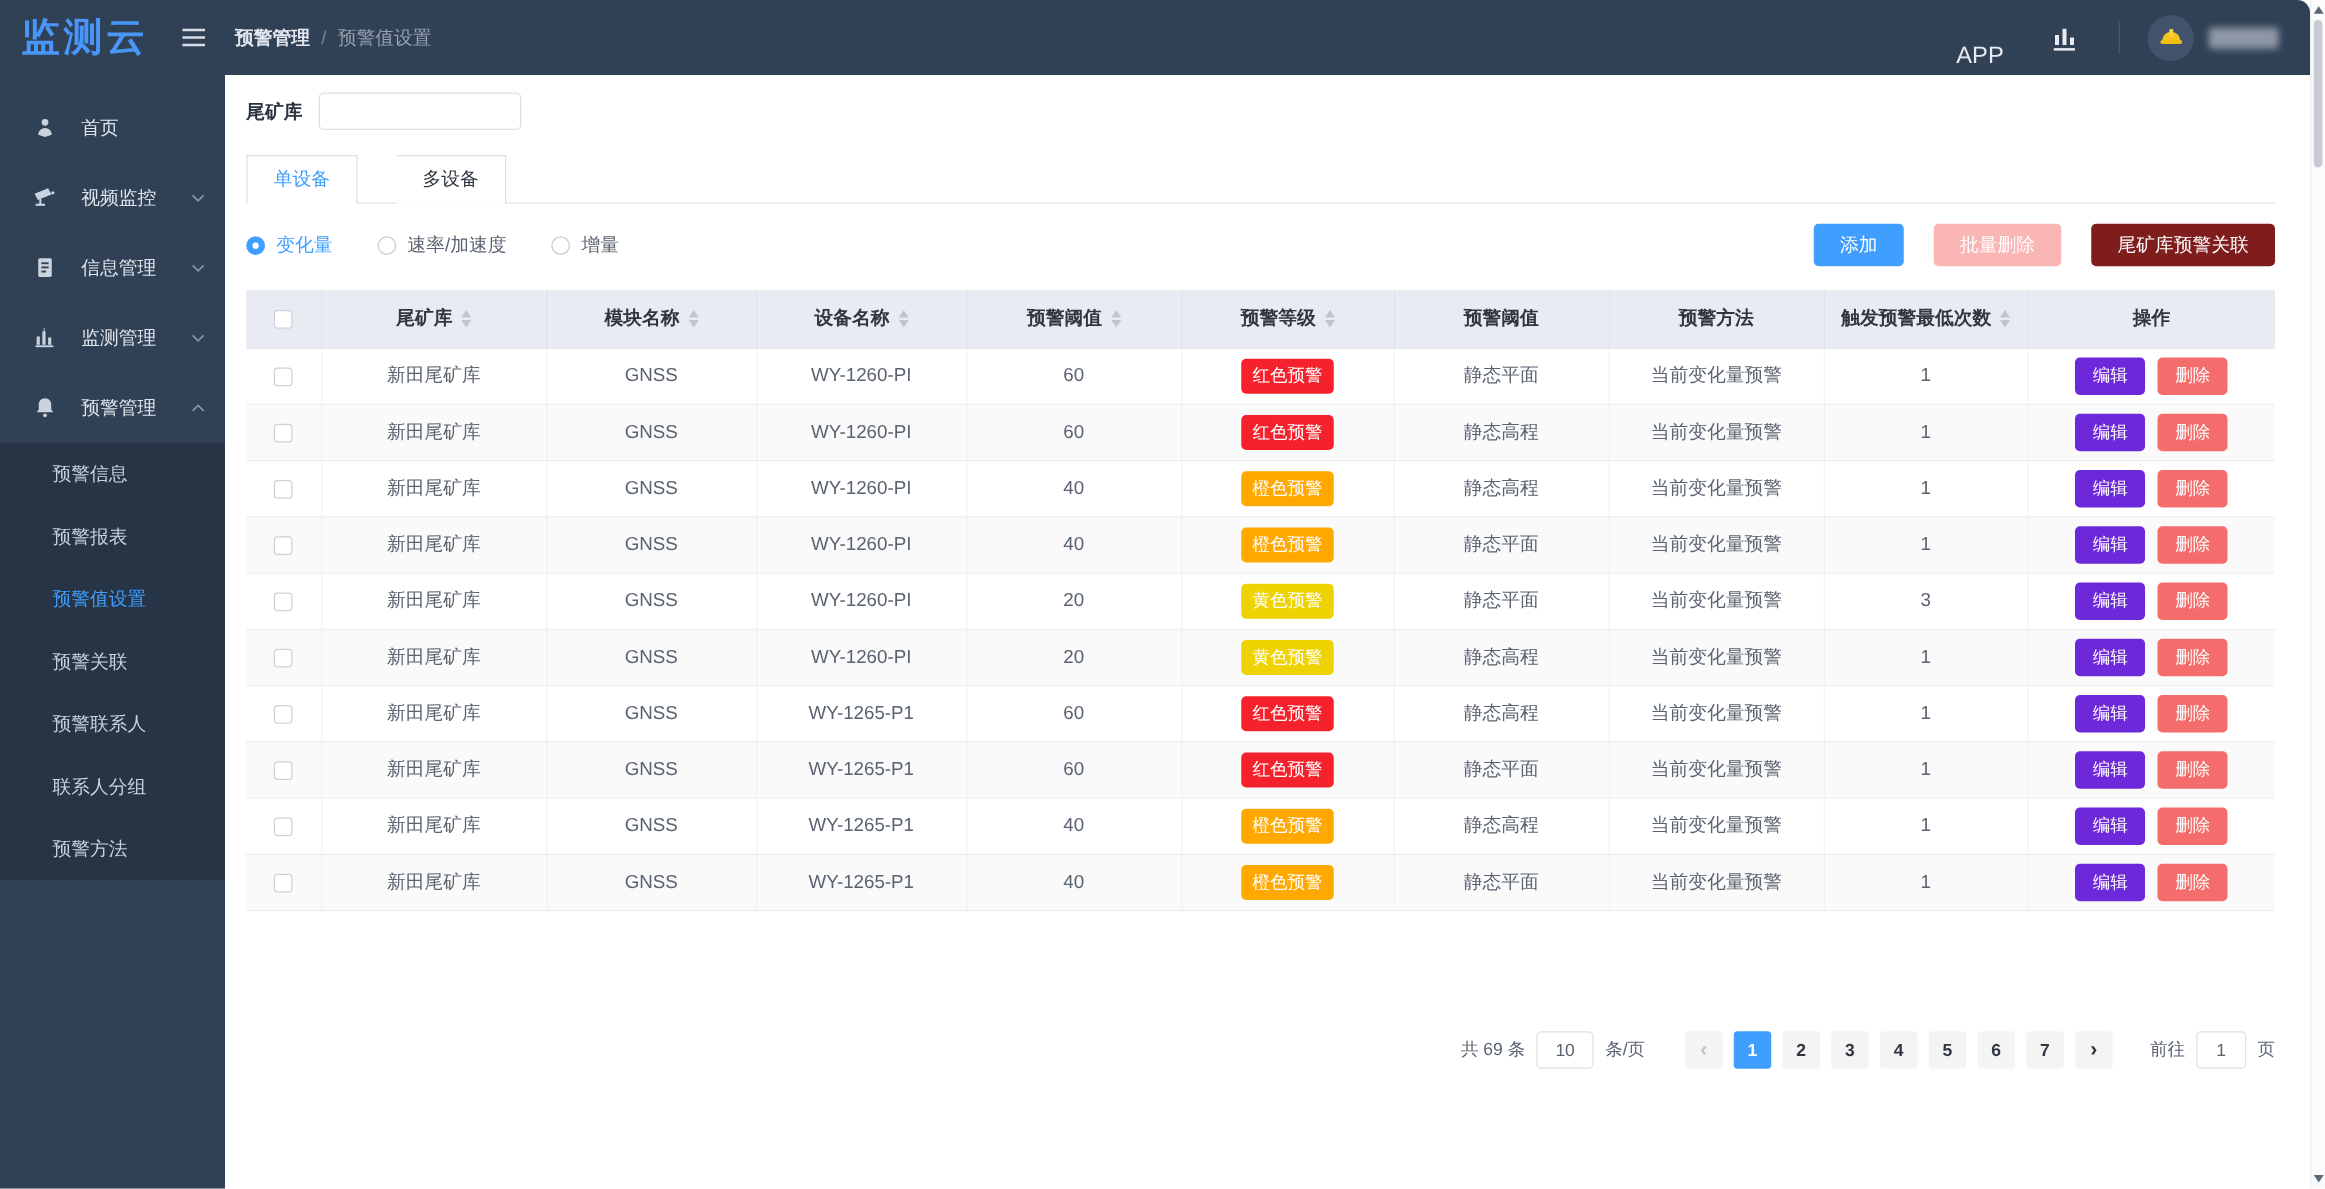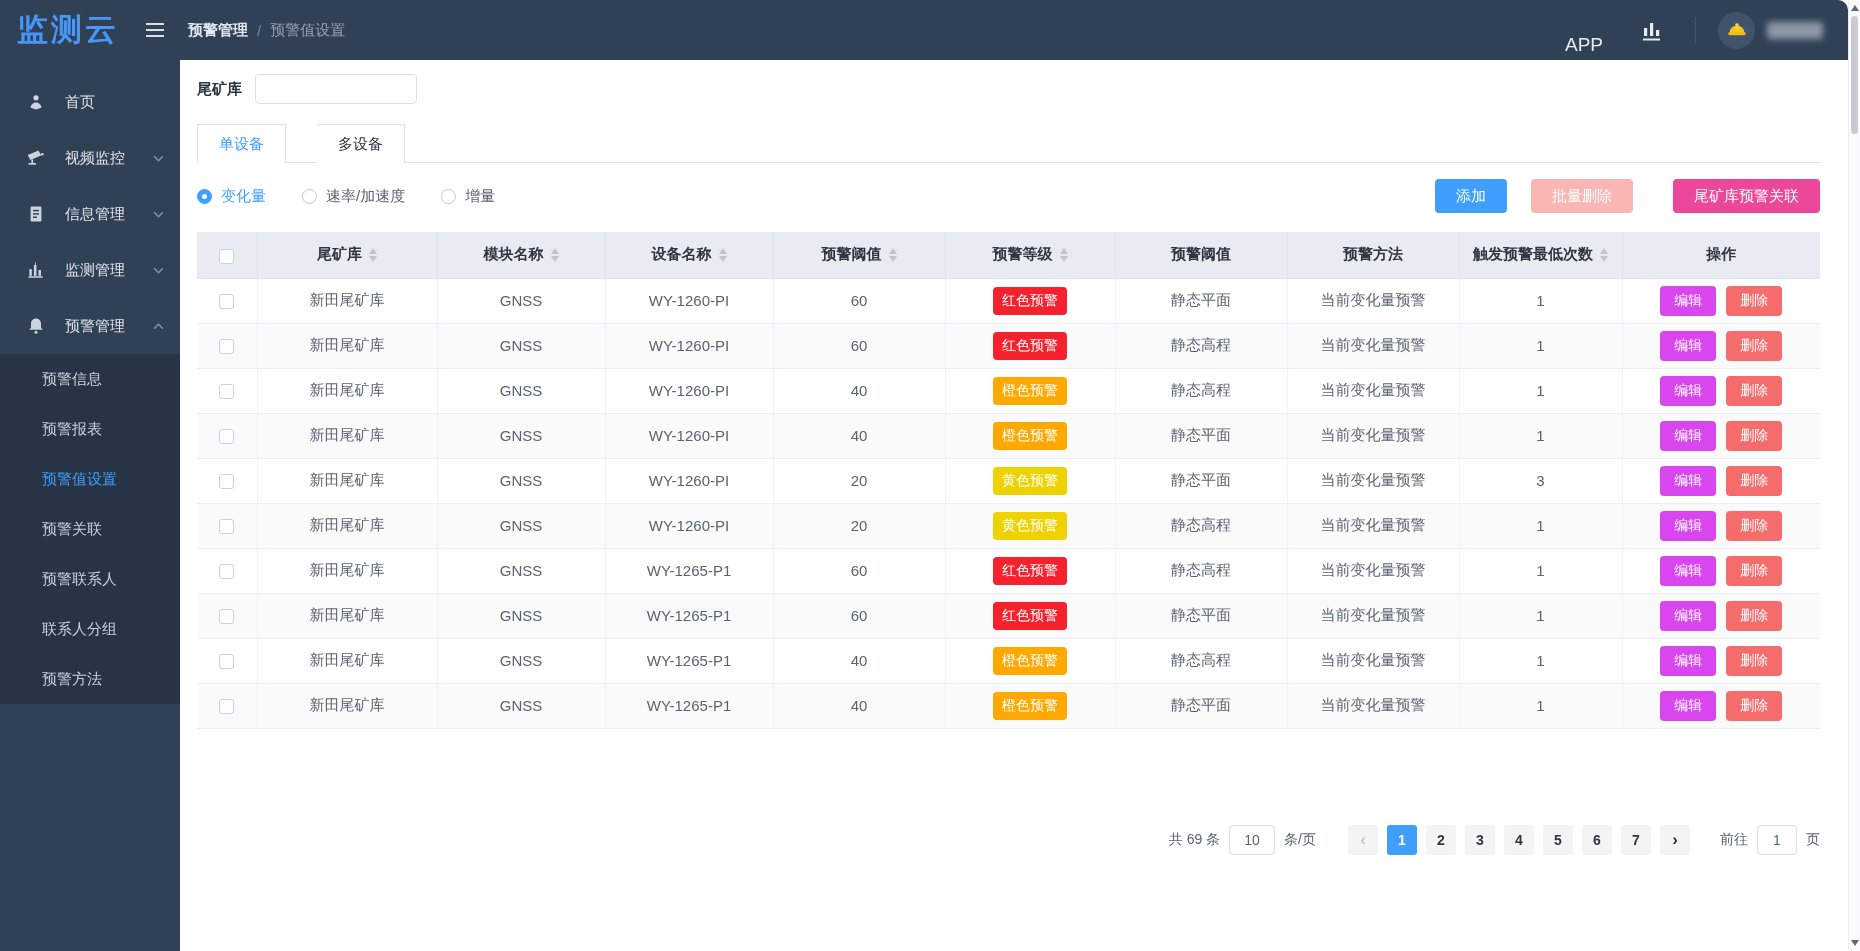--- a/index.html
+++ b/index.html
@@ -50,38 +50,38 @@
   .radio { display:flex; align-items:center; margin-right:36px; font-size:15px; color:#5A6370; cursor:pointer; }
   .radio .dot { width:15px; height:15px; border-radius:50%; border:1px solid #C6CAD2; background:#fff; margin-right:9px;
                 display:flex; align-items:center; justify-content:center; }
   .radio.checked .dot { background:#409EFF; border-color:#409EFF; }
   .radio.checked .dot::after { content:""; width:5px; height:5px; background:#fff; border-radius:50%; }
   .radio.checked .radio-label { color:#409EFF; }
   .btn { height:34px; border:none; border-radius:4px; color:#fff; font-size:15px; padding:0 21px; cursor:pointer;
          font-family:"Liberation Sans","DejaVu Sans",sans-serif; }
   .btn-add { background:#409EFF; margin-left:auto; }
   .btn-batch { background:#FAB5B5; margin-left:24px; cursor:not-allowed; }
-  .btn-link { background:#ec4899; margin-left:40px; }
+  .btn-link { background:#7f1d1d; margin-left:24px; }
 
   
   table { width:100%; border-collapse:collapse; table-layout:fixed; margin-top:19px; font-size:15px; color:#5A6370; }
   thead th { background:#E9EBF2; height:46px; font-weight:bold; color:#2F3642; font-size:15px;
              border-right:1px solid #DDE1EA; border-bottom:1px solid #DDE1EA; text-align:center; cursor:pointer; }
   thead th:last-child { border-right:none; }
   tbody td { height:45px; text-align:center; border-right:1px solid #F0F2F6; border-bottom:1px solid #EBEEF5; }
   tbody td:last-child { border-right:none; }
   tbody tr:nth-child(even) { background:#FAFAFB; }
   .cb { display:inline-block; width:15px; height:15px; border:1px solid #CDD1D9; border-radius:3px; background:#fff; vertical-align:middle; cursor:pointer; }
   .sort { display:inline-flex; flex-direction:column; margin-left:7px; vertical-align:middle; gap:2px; }
   .sort .up { width:0; height:0; border-left:4px solid transparent; border-right:4px solid transparent; border-bottom:6px solid #C0C4CC; }
   .sort .dn { width:0; height:0; border-left:4px solid transparent; border-right:4px solid transparent; border-top:6px solid #C0C4CC; }
   .badge { display:inline-block; padding:5px 9px; border-radius:4px; color:#fff; font-size:14px; }
   .btn-sm { height:30px; border:none; border-radius:4px; color:#fff; font-size:14px; padding:0 14px; cursor:pointer;
             font-family:"Liberation Sans","DejaVu Sans",sans-serif; }
-  .btn-edit { background:#d946ef; margin-right:10px; }
+  .btn-edit { background:#6d28d9; margin-right:10px; }
   .btn-delete { background:#F56C6C; }
 
   
   .pagination { margin-top:96px; display:flex; justify-content:flex-end; align-items:center; font-size:14px; color:#5A6370; }
   .pg-text { color:#5A6370; }
   .pg-input { width:46px; height:30px; border:1px solid #DCE0E6; border-radius:4px; text-align:center; font-size:14px;
               color:#5A6370; margin:0 9px; outline:none; }
   .goto-input { width:40px; }
   .pager { display:flex; gap:9px; margin:0 30px 0 32px; }
   .pg-btn { min-width:30px; height:30px; padding:0 4px; background:#F4F4F5; border-radius:3px; display:flex; align-items:center;

